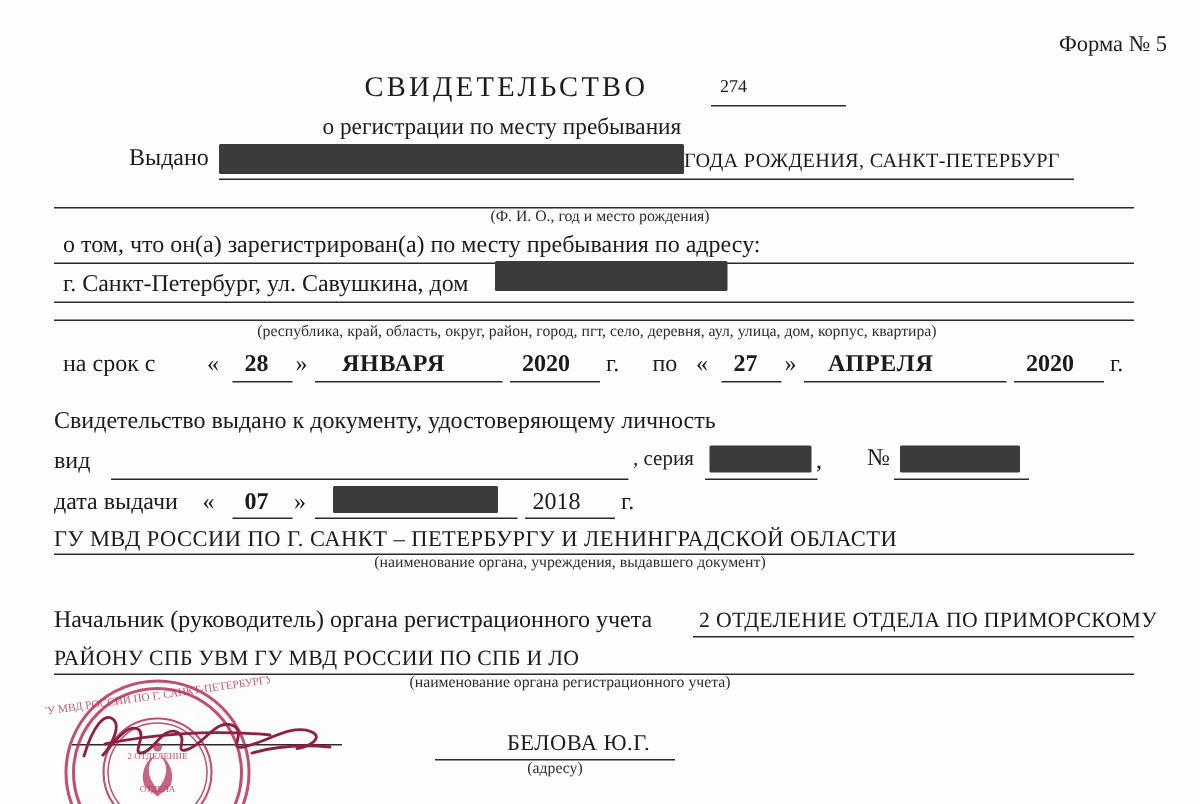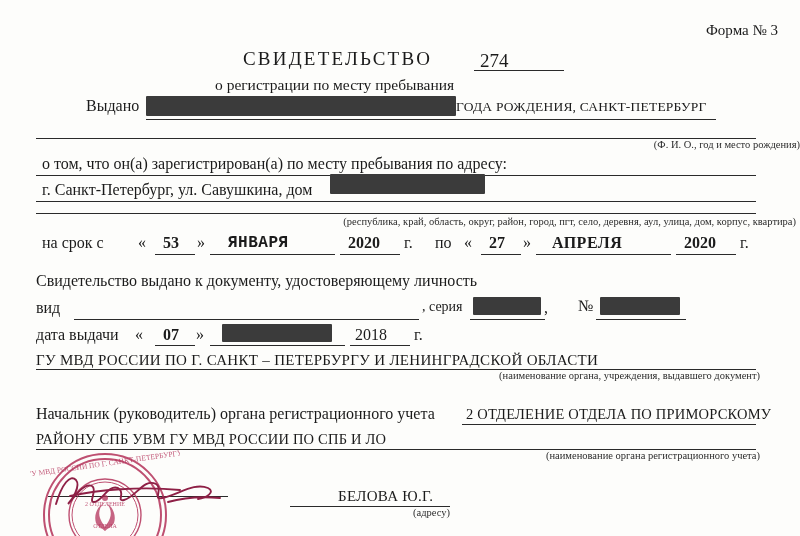--- a/index.html
+++ b/index.html
@@ -28,37 +28,37 @@
   }
   .redact {
     position: absolute;
     background: #3b3b3b;
     border-radius: 1px;
   }
   .txt { position: absolute; white-space: nowrap; }
   .small-cap {
     font-size: 10.5px;
     color: #2c2c2c;
-    text-align: right;
+    text-align: center;
   }
 
   
   .form-no {
     top: 22px; right: 22px;
     font-size: 15px;
   }
   .title-main {
     top: 48px; left: 243px;
     font-size: 19px;
     letter-spacing: 2.2px;
     font-weight: 400;
   }
   .title-num {
     top: 50px; left: 480px;
-    font-size: 19px;
+    font-size: 12px;
   }
   .title-sub {
     top: 76px; left: 215px;
     font-size: 15.5px;
   }
   .lbl-vydano {
     top: 97px; left: 86px;
     font-size: 16px;
   }
   .dob-city {
@@ -78,21 +78,21 @@
     top: 181px; left: 42px;
     font-size: 16px;
   }
   .cap-addr {
     top: 216px; left: 0; width: 796px;
   }
   .term-prefix { top: 234px; left: 42px; font-size: 16px; }
   .q1 { top: 234px; left: 138px; font-size: 16px; }
   .day-from { top: 234px; left: 163px; font-size: 16px; font-weight: bold; }
   .q2 { top: 234px; left: 197px; font-size: 16px; }
-  .month-from { top: 234px; left: 228px; font-size: 16px; font-weight: bold; letter-spacing: .5px; font-family: Liberation Mono, monospace; }
+  .month-from { top: 234px; left: 228px; font-size: 16px; font-weight: bold; letter-spacing: .5px; }
   .year-from { top: 234px; left: 348px; font-size: 16px; font-weight: bold; }
   .g1 { top: 234px; left: 404px; font-size: 16px; }
   .po { top: 234px; left: 435px; font-size: 16px; }
   .q3 { top: 234px; left: 464px; font-size: 16px; }
   .day-to { top: 234px; left: 489px; font-size: 16px; font-weight: bold; }
   .q4 { top: 234px; left: 523px; font-size: 16px; }
   .month-to { top: 234px; left: 552px; font-size: 16px; font-weight: bold; letter-spacing: .5px; }
   .year-to { top: 234px; left: 684px; font-size: 16px; font-weight: bold; }
   .g2 { top: 234px; left: 740px; font-size: 16px; }
 
@@ -133,21 +133,21 @@
     left: 30px; top: 440px;
     width: 150px; height: 150px;
     pointer-events: none;
   }
 </style>
 </head>
 <body>
 
 <div class="page">
 
-  <div class="txt form-no">Форма № 3</div>
+  <div class="txt form-no">Форма № 5</div>
 
   <div class="txt title-main">СВИДЕТЕЛЬСТВО</div>
   <div class="txt title-num">274</div>
   <div class="line" style="left:474px; top:70px; width:90px;"></div>
   <div class="txt title-sub">о регистрации по месту пребывания</div>
 
   <div class="txt lbl-vydano">Выдано</div>
   <div class="redact" style="left:146px; top:96px; width:310px; height:20px;"></div>
   <div class="txt dob-city">ГОДА РОЖДЕНИЯ, САНКТ-ПЕТЕРБУРГ</div>
   <div class="line" style="left:146px; top:119px; width:570px;"></div>
@@ -159,21 +159,21 @@
   <div class="line" style="left:36px; top:175px; width:720px;"></div>
 
   <div class="txt addr-line">г. Санкт-Петербург, ул. Савушкина, дом</div>
   <div class="redact" style="left:330px; top:174px; width:155px; height:20px;"></div>
   <div class="line" style="left:36px; top:201px; width:720px;"></div>
   <div class="line" style="left:36px; top:213px; width:720px;"></div>
   <div class="txt small-cap cap-addr">(республика, край, область, округ, район, город, пгт, село, деревня, аул, улица, дом, корпус, квартира)</div>
 
   <div class="txt term-prefix">на срок с</div>
   <div class="txt q1">«</div>
-  <div class="txt day-from">53</div>
+  <div class="txt day-from">28</div>
   <div class="txt q2">»</div>
   <div class="line" style="left:155px; top:254px; width:40px;"></div>
   <div class="txt month-from">ЯНВАРЯ</div>
   <div class="line" style="left:210px; top:254px; width:125px;"></div>
   <div class="txt year-from">2020</div>
   <div class="line" style="left:340px; top:254px; width:60px;"></div>
   <div class="txt g1">г.</div>
   <div class="txt po">по</div>
   <div class="txt q3">«</div>
   <div class="txt day-to">27</div>

